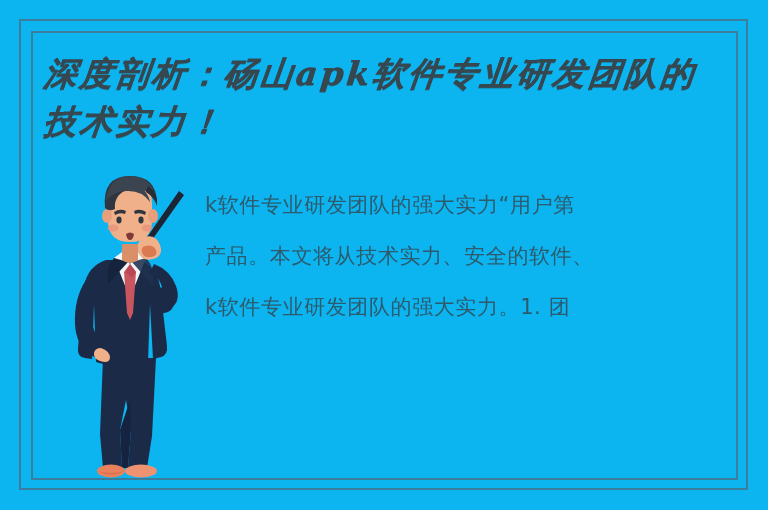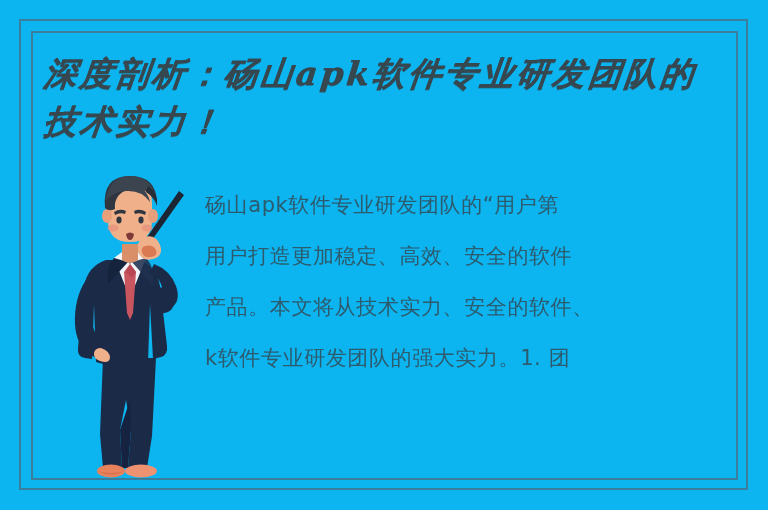--- a/index.html
+++ b/index.html
@@ -154,19 +154,18 @@
       <ellipse cx="93" cy="52" rx="2.6" ry="3.4" fill="#2f3640"></ellipse>
 
       <ellipse cx="65" cy="60" rx="5.5" ry="3.6" fill="#e8917e" opacity=".75"></ellipse>
       <ellipse cx="99" cy="60" rx="5.5" ry="3.6" fill="#e8917e" opacity=".75"></ellipse>
 
       <path d="M78 66 q4 -3 8 0 q-1 6 -4 6 q-3 0 -4 -6z" fill="#7d3a38"></path>
     </svg>
   </div>
 
   <div class="body-copy">
-    <div class="body-line">砀山apk软件专业研发团队的“用户第</div>
-    <div class="body-line">用户打造更加稳定、高效、安全的软件</div>
+    <div class="body-line">k软件专业研发团队的强大实力“用户第</div>
     <div class="body-line">产品。本文将从技术实力、安全的软件、</div>
     <div class="body-line">k软件专业研发团队的强大实力。1. 团</div>
   </div>
 
 </div>
 
 </body></html>

